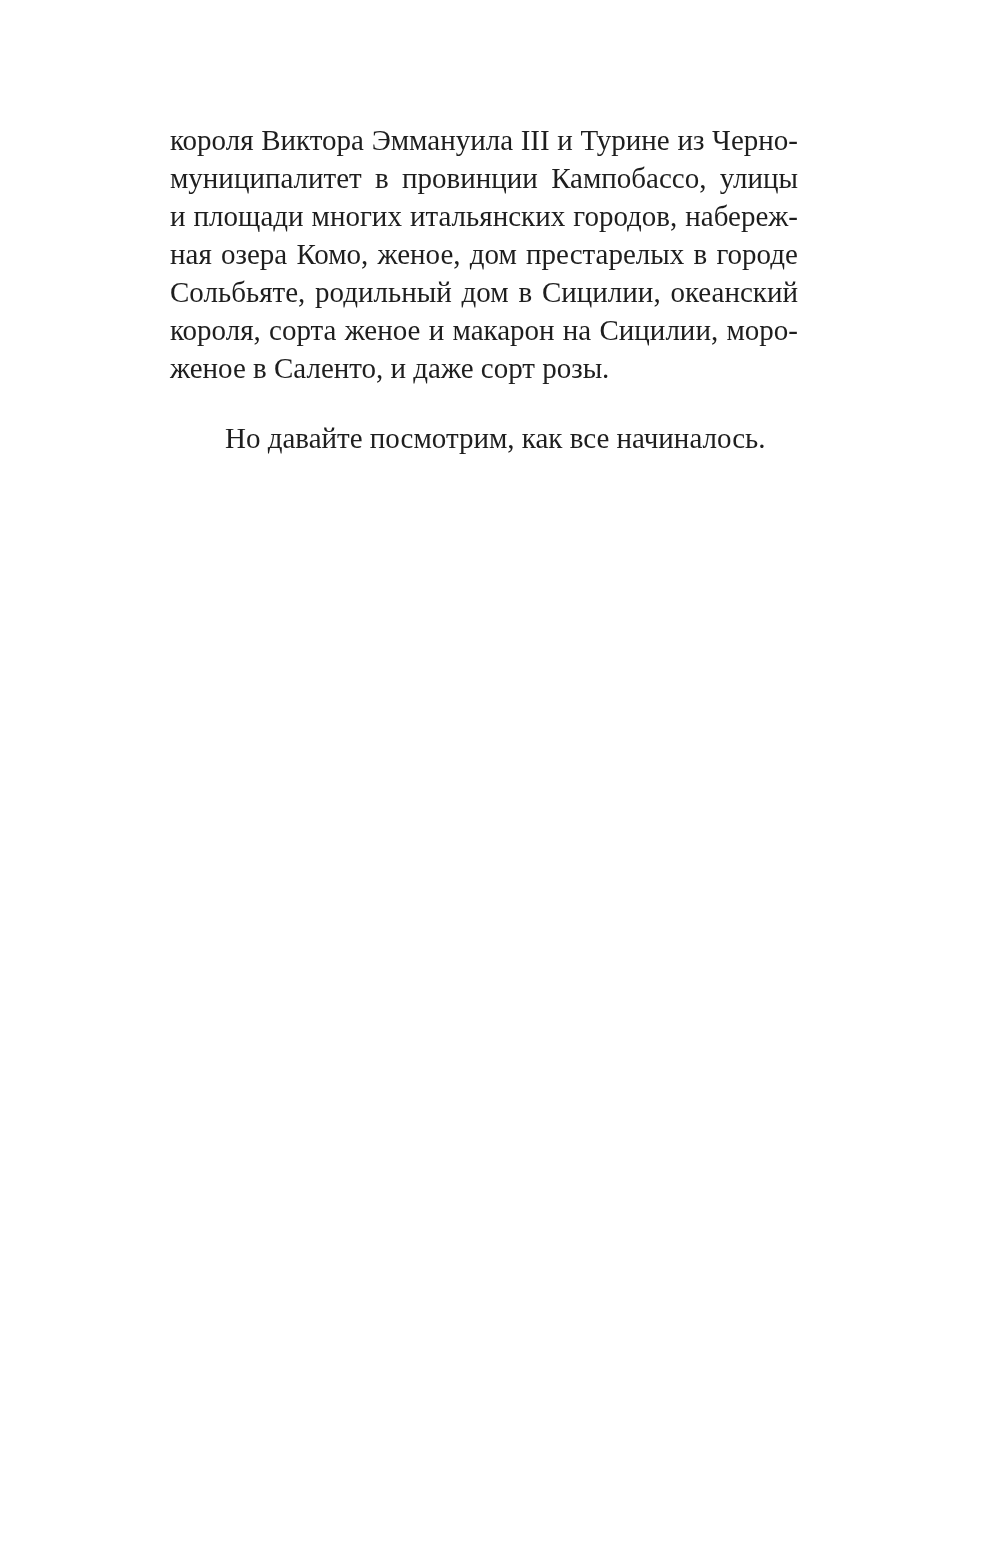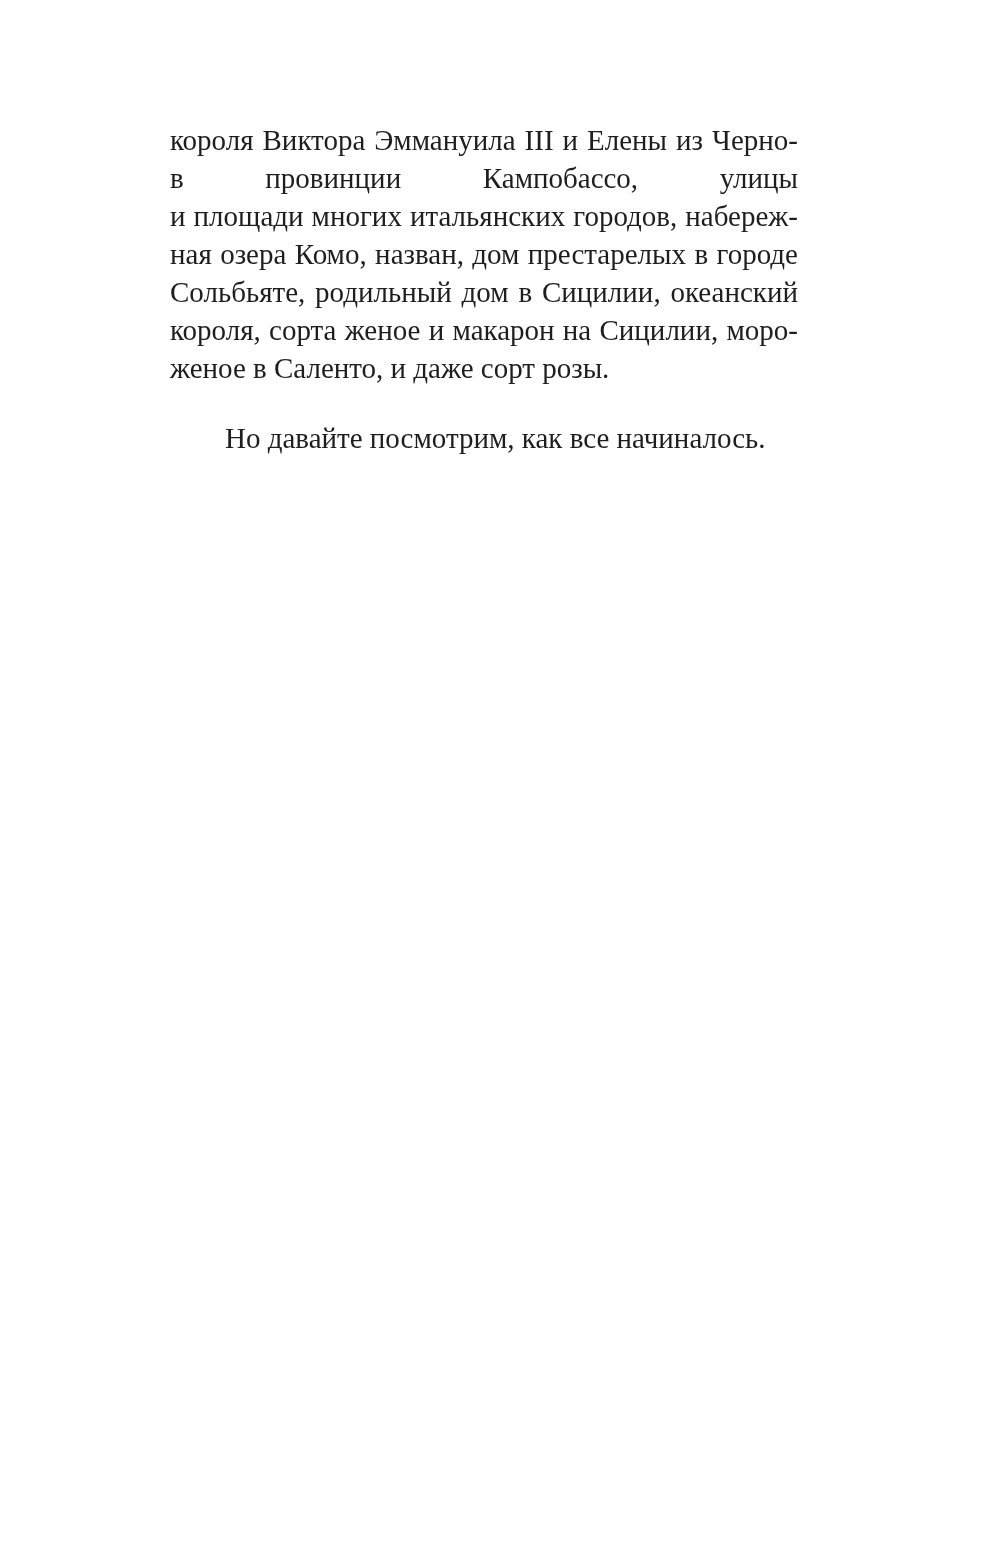--- a/index.html
+++ b/index.html
@@ -48,24 +48,24 @@
     padding-left: 55px;
     margin-top: 32px;
   }
 </style>
 </head>
 <body>
 
 <div class="page">
   <div class="text-block">
 
-    <div class="line justified"><span>короля</span><span>Виктора</span><span>Эммануила</span><span>III</span><span>и</span><span>Елены</span><span>из</span><span>Черно-</span></div>
-    <div class="line justified"><span>в</span><span>провинции</span><span>Кампобассо,</span><span>улицы</span></div>
+    <div class="line justified"><span>короля</span><span>Виктора</span><span>Эммануила</span><span>III</span><span>и</span><span>Турине</span><span>из</span><span>Черно-</span></div>
+    <div class="line justified"><span>муниципалитет</span><span>в</span><span>провинции</span><span>Кампобассо,</span><span>улицы</span></div>
     <div class="line justified"><span>и</span><span>площади</span><span>многих</span><span>итальянских</span><span>городов,</span><span>набереж-</span></div>
-    <div class="line justified"><span>ная</span><span>озера</span><span>Комо,</span><span>назван,</span><span>дом</span><span>престарелых</span><span>в</span><span>городе</span></div>
+    <div class="line justified"><span>ная</span><span>озера</span><span>Комо,</span><span>женое,</span><span>дом</span><span>престарелых</span><span>в</span><span>городе</span></div>
     <div class="line justified"><span>Сольбьяте,</span><span>родильный</span><span>дом</span><span>в</span><span>Сицилии,</span><span>океанский</span></div>
     <div class="line justified"><span>короля,</span><span>сорта</span><span>женое</span><span>и</span><span>макарон</span><span>на</span><span>Сицилии,</span><span>моро-</span></div>
     <div class="line plain">женое в Саленто, и даже сорт розы.</div>
 
     <div class="line plain indented">Но давайте посмотрим, как все начиналось.</div>
 
   </div>
 </div>
 
 </body></html>

